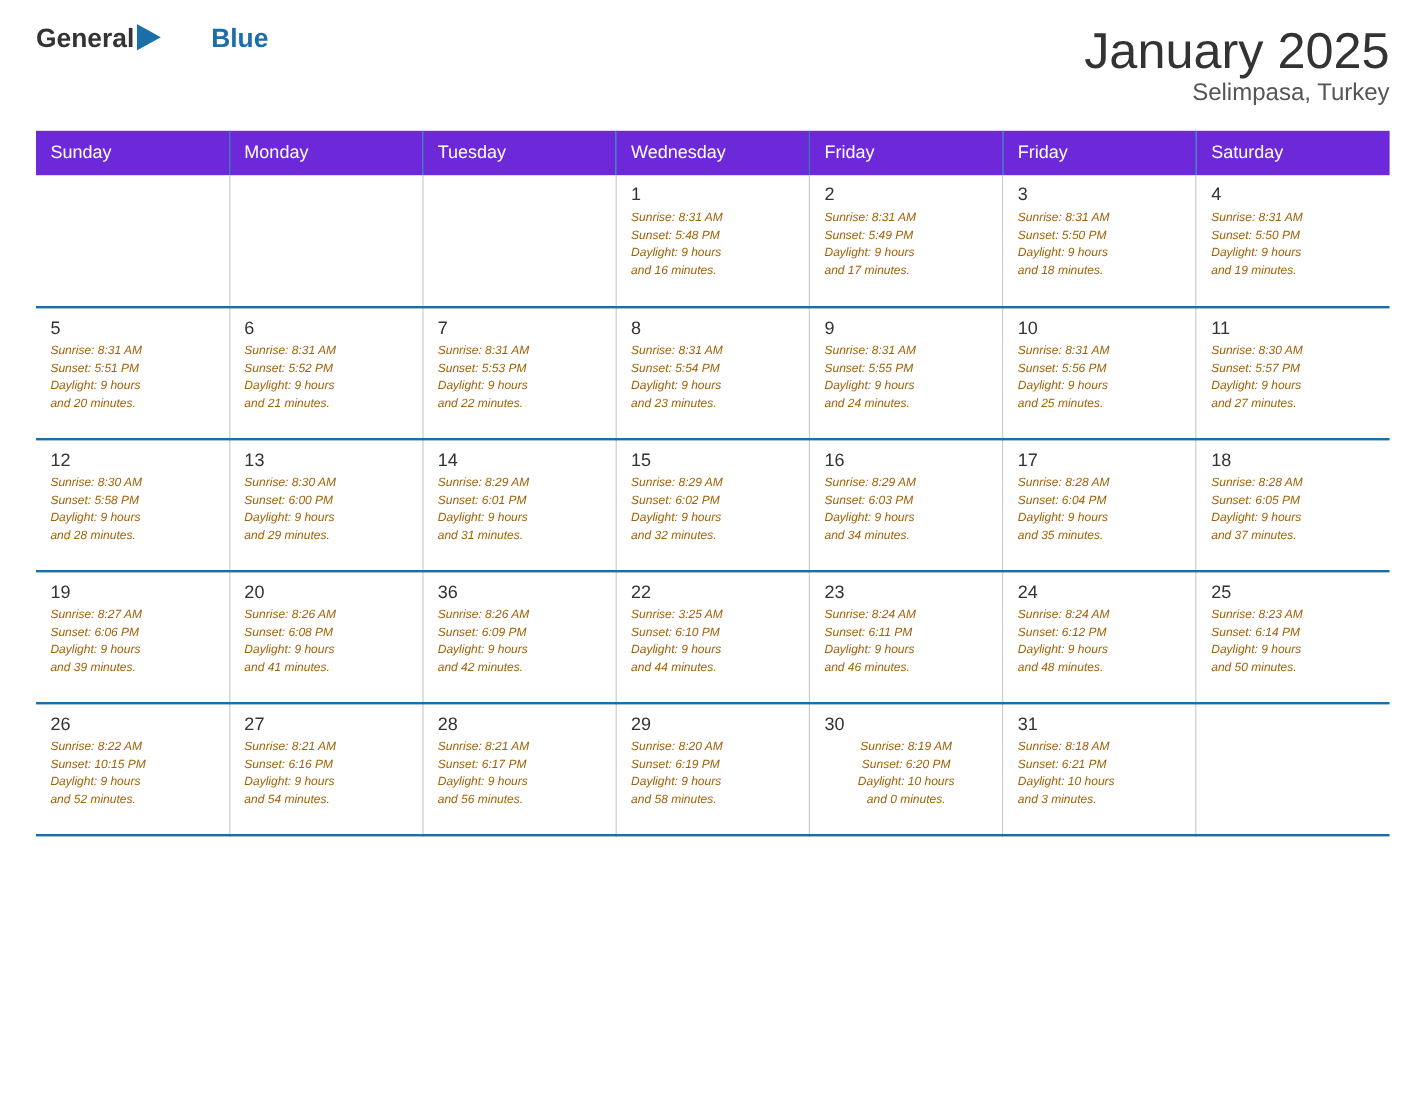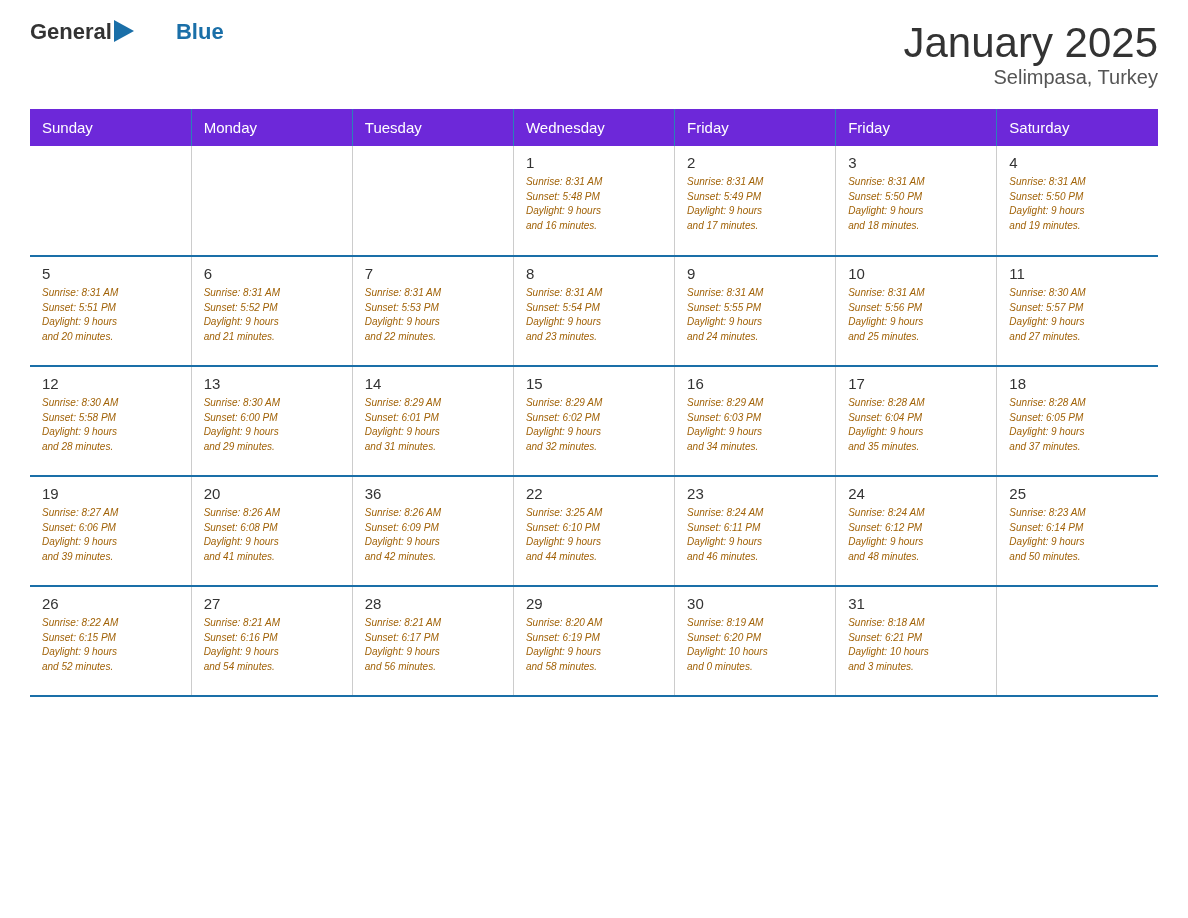--- a/index.html
+++ b/index.html
@@ -315,21 +315,21 @@
           <div class="day-info" style="white-space: pre-line;">Sunrise: 8:23 AM
 Sunset: 6:14 PM
 Daylight: 9 hours
 and 50 minutes.</div>
         </td>
       </tr>
       <tr>
         <td>
           <div class="day-number">26</div>
           <div class="day-info" style="white-space: pre-line;">Sunrise: 8:22 AM
-Sunset: 6:15 PM
+Sunset: 10:15 PM
 Daylight: 9 hours
 and 52 minutes.</div>
         </td>
         <td>
           <div class="day-number">27</div>
           <div class="day-info" style="white-space: pre-line;">Sunrise: 8:21 AM
 Sunset: 6:16 PM
 Daylight: 9 hours
 and 54 minutes.</div>
         </td>
@@ -342,21 +342,21 @@
         </td>
         <td>
           <div class="day-number">29</div>
           <div class="day-info" style="white-space: pre-line;">Sunrise: 8:20 AM
 Sunset: 6:19 PM
 Daylight: 9 hours
 and 58 minutes.</div>
         </td>
         <td>
           <div class="day-number">30</div>
-          <div class="day-info" style="white-space: pre-line;">Sunrise: 8:19 AM
+          <div class="day-info" style="white-space: pre-line; text-align: center;">Sunrise: 8:19 AM
 Sunset: 6:20 PM
 Daylight: 10 hours
 and 0 minutes.</div>
         </td>
         <td>
           <div class="day-number">31</div>
           <div class="day-info" style="white-space: pre-line;">Sunrise: 8:18 AM
 Sunset: 6:21 PM
 Daylight: 10 hours
 and 3 minutes.</div>

